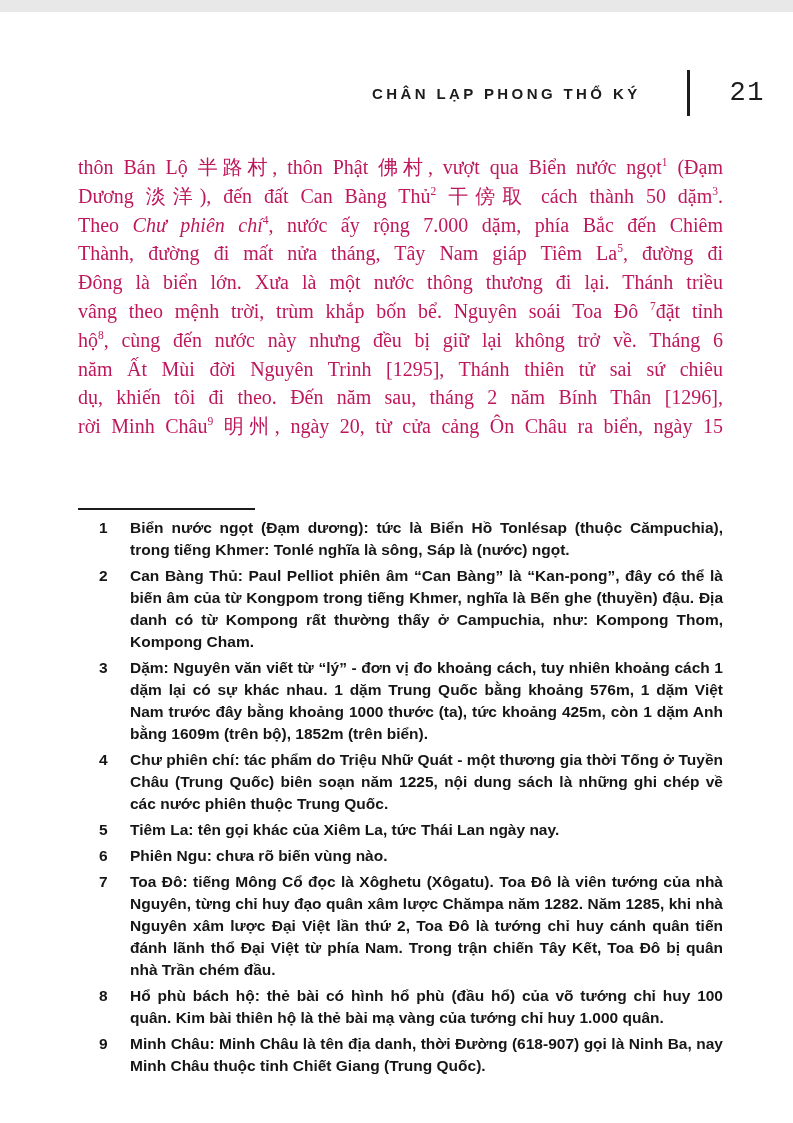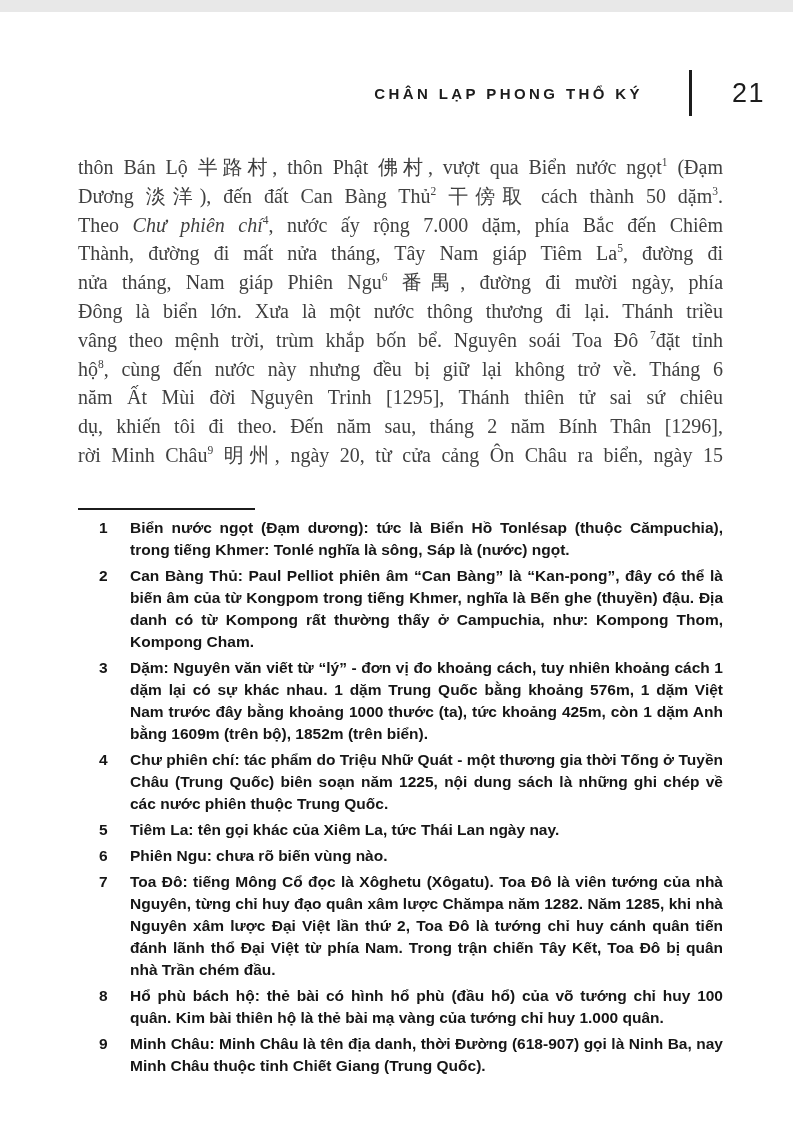--- a/index.html
+++ b/index.html
@@ -30,36 +30,36 @@
     margin-right: 46px;
     white-space: nowrap;
   }
   .header-rule {
     width: 3px;
     height: 46px;
     background: #1c1c1c;
     margin-right: 40px;
   }
   .header-page {
-    font-family: Liberation Sans, sans-serif;
+    font-family: Liberation Mono, monospace;
     font-size: 27px;
     letter-spacing: 1.5px;
     color: #1c1c1c;
   }
 
   
   .main-text {
     position: absolute;
     top: 141px;
     left: 78px;
     width: 645px;
     font-family: "Liberation Serif", serif;
     font-size: 20px;
     line-height: 28.8px;
-    color: #404040;
+    color: #be185d;
   }
   .line {
     text-align: justify;
     text-align-last: justify;
     height: 28.8px;
     overflow: visible;
     white-space: nowrap;
   }
   .line .seg-t  { white-space: normal; }
   .seg-i   { font-style: italic; }
@@ -102,21 +102,20 @@
     <div class="header-title">CHÂN LẠP PHONG THỔ KÝ</div>
     <div class="header-rule"></div>
     <div class="header-page">21</div>
   </div>
 
   <div class="main-text" id="main-text">
       <div class="line"><span class="seg-t">thôn Bán Lộ </span><span class="seg-cjk">半路村</span><span class="seg-t">, thôn Phật </span><span class="seg-cjk">佛村</span><span class="seg-t">, vượt qua Biển nước ngọt</span><span class="seg-sup">1</span><span class="seg-t"> (Đạm</span></div>
       <div class="line"><span class="seg-t">Dương </span><span class="seg-cjk">淡洋</span><span class="seg-t">), đến đất Can Bàng Thủ</span><span class="seg-sup">2</span><span class="seg-t"> </span><span class="seg-cjk">干傍取</span><span class="seg-t"> cách thành 50 dặm</span><span class="seg-sup">3</span><span class="seg-t">.</span></div>
       <div class="line"><span class="seg-t">Theo </span><span class="seg-i">Chư phiên chí</span><span class="seg-sup">4</span><span class="seg-t">, nước ấy rộng 7.000 dặm, phía Bắc đến Chiêm</span></div>
       <div class="line"><span class="seg-t">Thành, đường đi mất nửa tháng, Tây Nam giáp Tiêm La</span><span class="seg-sup">5</span><span class="seg-t">, đường đi</span></div>
-      <div class="line"><span class="seg-t">nửa tháng, Nam giáp Phiên Ngu</span><span class="seg-sup">6</span><span class="seg-t"> </span><span class="seg-cjk">番禺</span><span class="seg-t">, đường đi mười ngày, phía</span></div>
       <div class="line"><span class="seg-t">Đông là biển lớn. Xưa là một nước thông thương đi lại. Thánh triều</span></div>
       <div class="line"><span class="seg-t">vâng theo mệnh trời, trùm khắp bốn bể. Nguyên soái Toa Đô </span><span class="seg-sup">7</span><span class="seg-t">đặt tỉnh</span></div>
       <div class="line"><span class="seg-t">hộ</span><span class="seg-sup">8</span><span class="seg-t">, cùng đến nước này nhưng đều bị giữ lại không trở về. Tháng 6</span></div>
       <div class="line"><span class="seg-t">năm Ất Mùi đời Nguyên Trinh [1295], Thánh thiên tử sai sứ chiêu</span></div>
       <div class="line"><span class="seg-t">dụ, khiến tôi đi theo. Đến năm sau, tháng 2 năm Bính Thân [1296],</span></div>
       <div class="line"><span class="seg-t">rời Minh Châu</span><span class="seg-sup">9</span><span class="seg-t"> </span><span class="seg-cjk">明州</span><span class="seg-t">, ngày 20, từ cửa cảng Ôn Châu ra biển, ngày 15</span></div>
     </div>
 
   <div class="fn-sep"></div>
 

